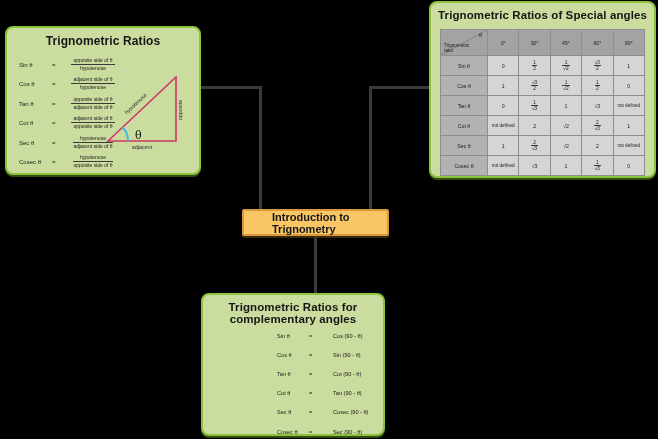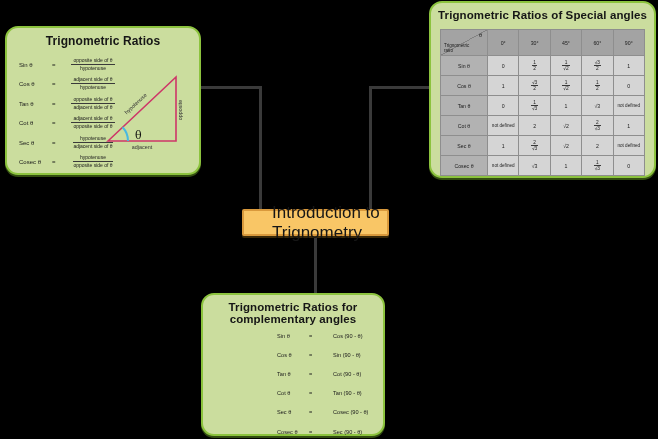--- a/index.html
+++ b/index.html
@@ -3,21 +3,21 @@
 <meta charset="utf-8">
 <style>
   html,body{margin:0;padding:0;background:#000;}
   #canvas{
     position:relative;width:658px;height:439px;background:#000;overflow:hidden;
     font-family:"Liberation Sans", sans-serif;color:#1b1b1b;
   }
   
   .gnode{
     position:absolute;background:var(--box-fill,#cbdd9e);
-    border:2px solid var(--box-border,#8cc33e);border-radius:13px;
+    border:2px solid var(--box-border,#8cc33e);border-radius:8px;
     box-shadow:0 2px 0 rgba(60,90,20,.85);box-sizing:border-box;
   }
   .gnode-title{
     text-align:center;font-weight:bold;font-size:11.5px;margin-top:6px;
     letter-spacing:.1px;color:#161616;
   }
   
   #trig-ratio-rows{position:absolute;left:12px;top:27px;width:104px;}
   .ratio-row{display:grid;grid-template-columns:33px 11px 1fr;align-items:center;height:19.5px;}
   .ratio-name{font-size:6px;}
@@ -49,21 +49,21 @@
   }
   .corner-theta{position:absolute;top:2px;right:5px;font-size:5.5px;}
   .corner-ratio{position:absolute;bottom:2px;left:3px;font-size:4.6px;line-height:1.1;width:30px;}
   
   #center-node{
     position:absolute;left:242px;top:209px;width:147px;height:27px;
     background:var(--center-fill,#f9c666);border:2px solid var(--center-border,#d9993c);
     box-sizing:border-box;display:flex;align-items:center;justify-content:center;
     box-shadow:0 2px 0 rgba(70,50,10,.8);border-radius:2px;
   }
-  #center-node span{font-weight:normal;font-size:17px;color:#161616;margin-left:28px;}
+  #center-node span{font-weight:bold;font-size:11px;color:#161616;margin-left:28px;}
   
   #comp-rows{position:absolute;left:0;right:0;top:31px;}
   .comp-row{display:grid;grid-template-columns:32px 24px 1fr;padding-left:74px;align-items:center;height:19.2px;}
   .comp-row span{font-size:5.6px;}
   
   .connector{position:absolute;background:var(--connector,#3a3a3a);}
 </style>
 </head>
 <body>
 

